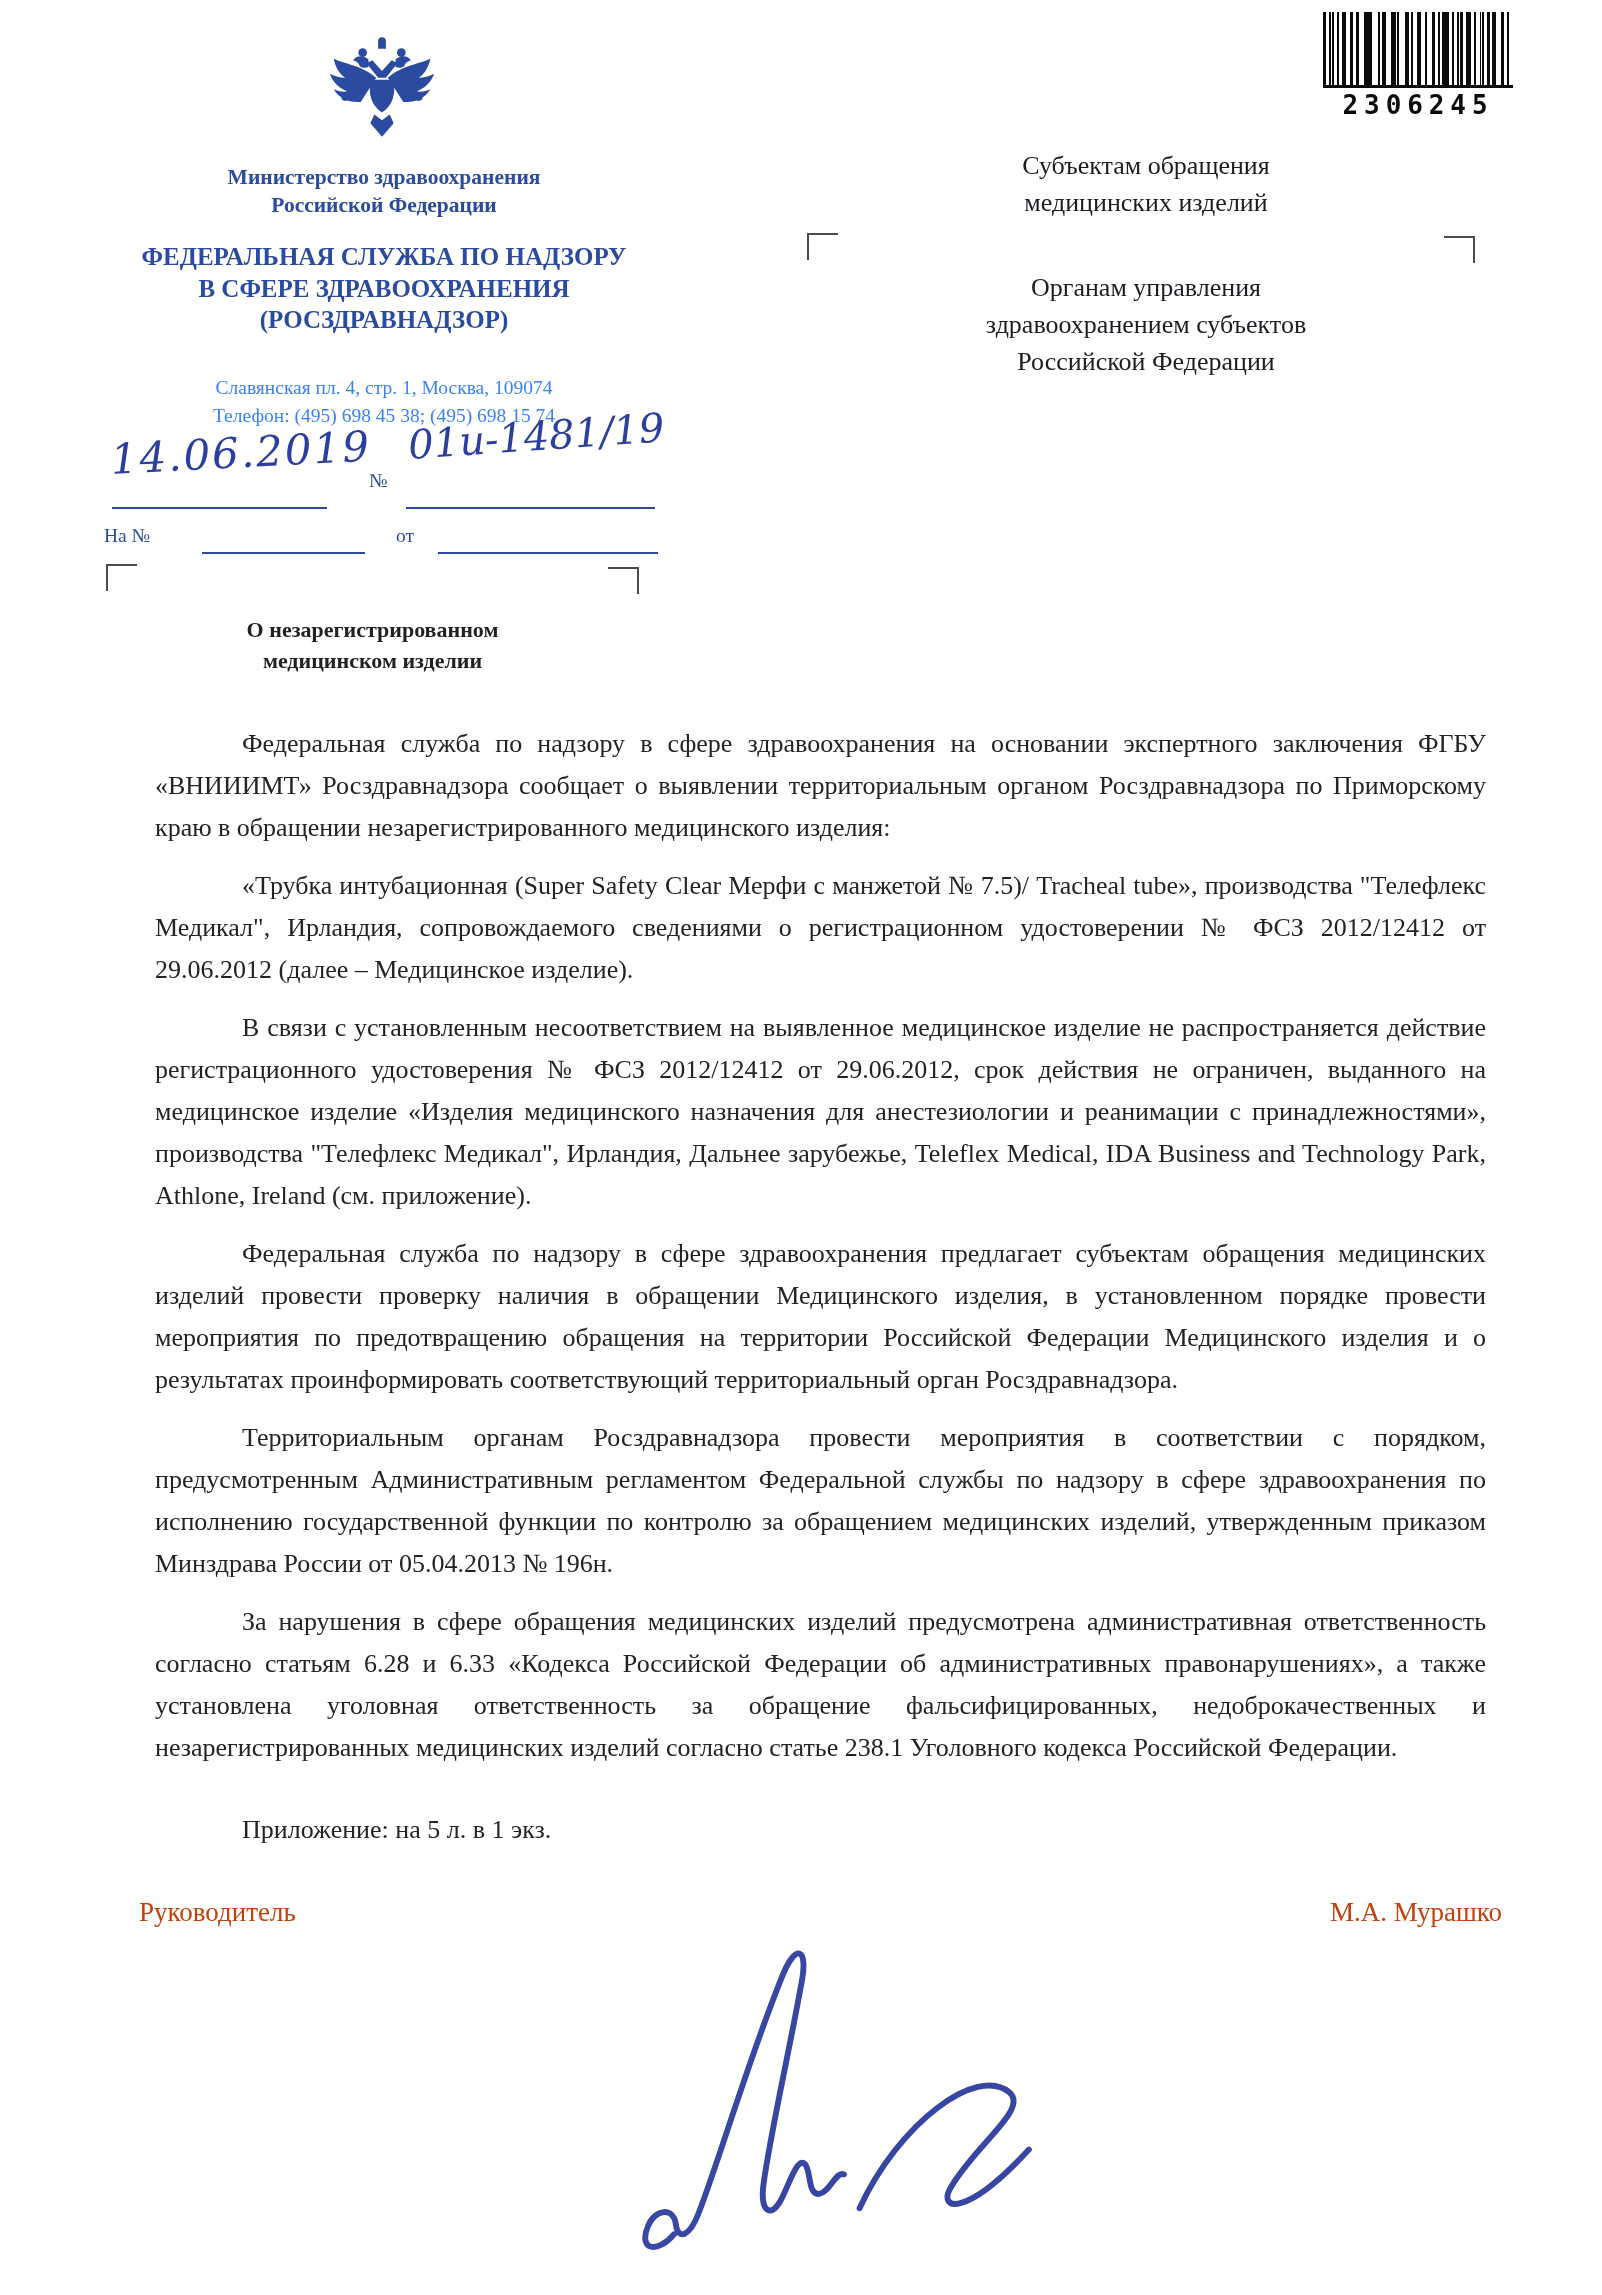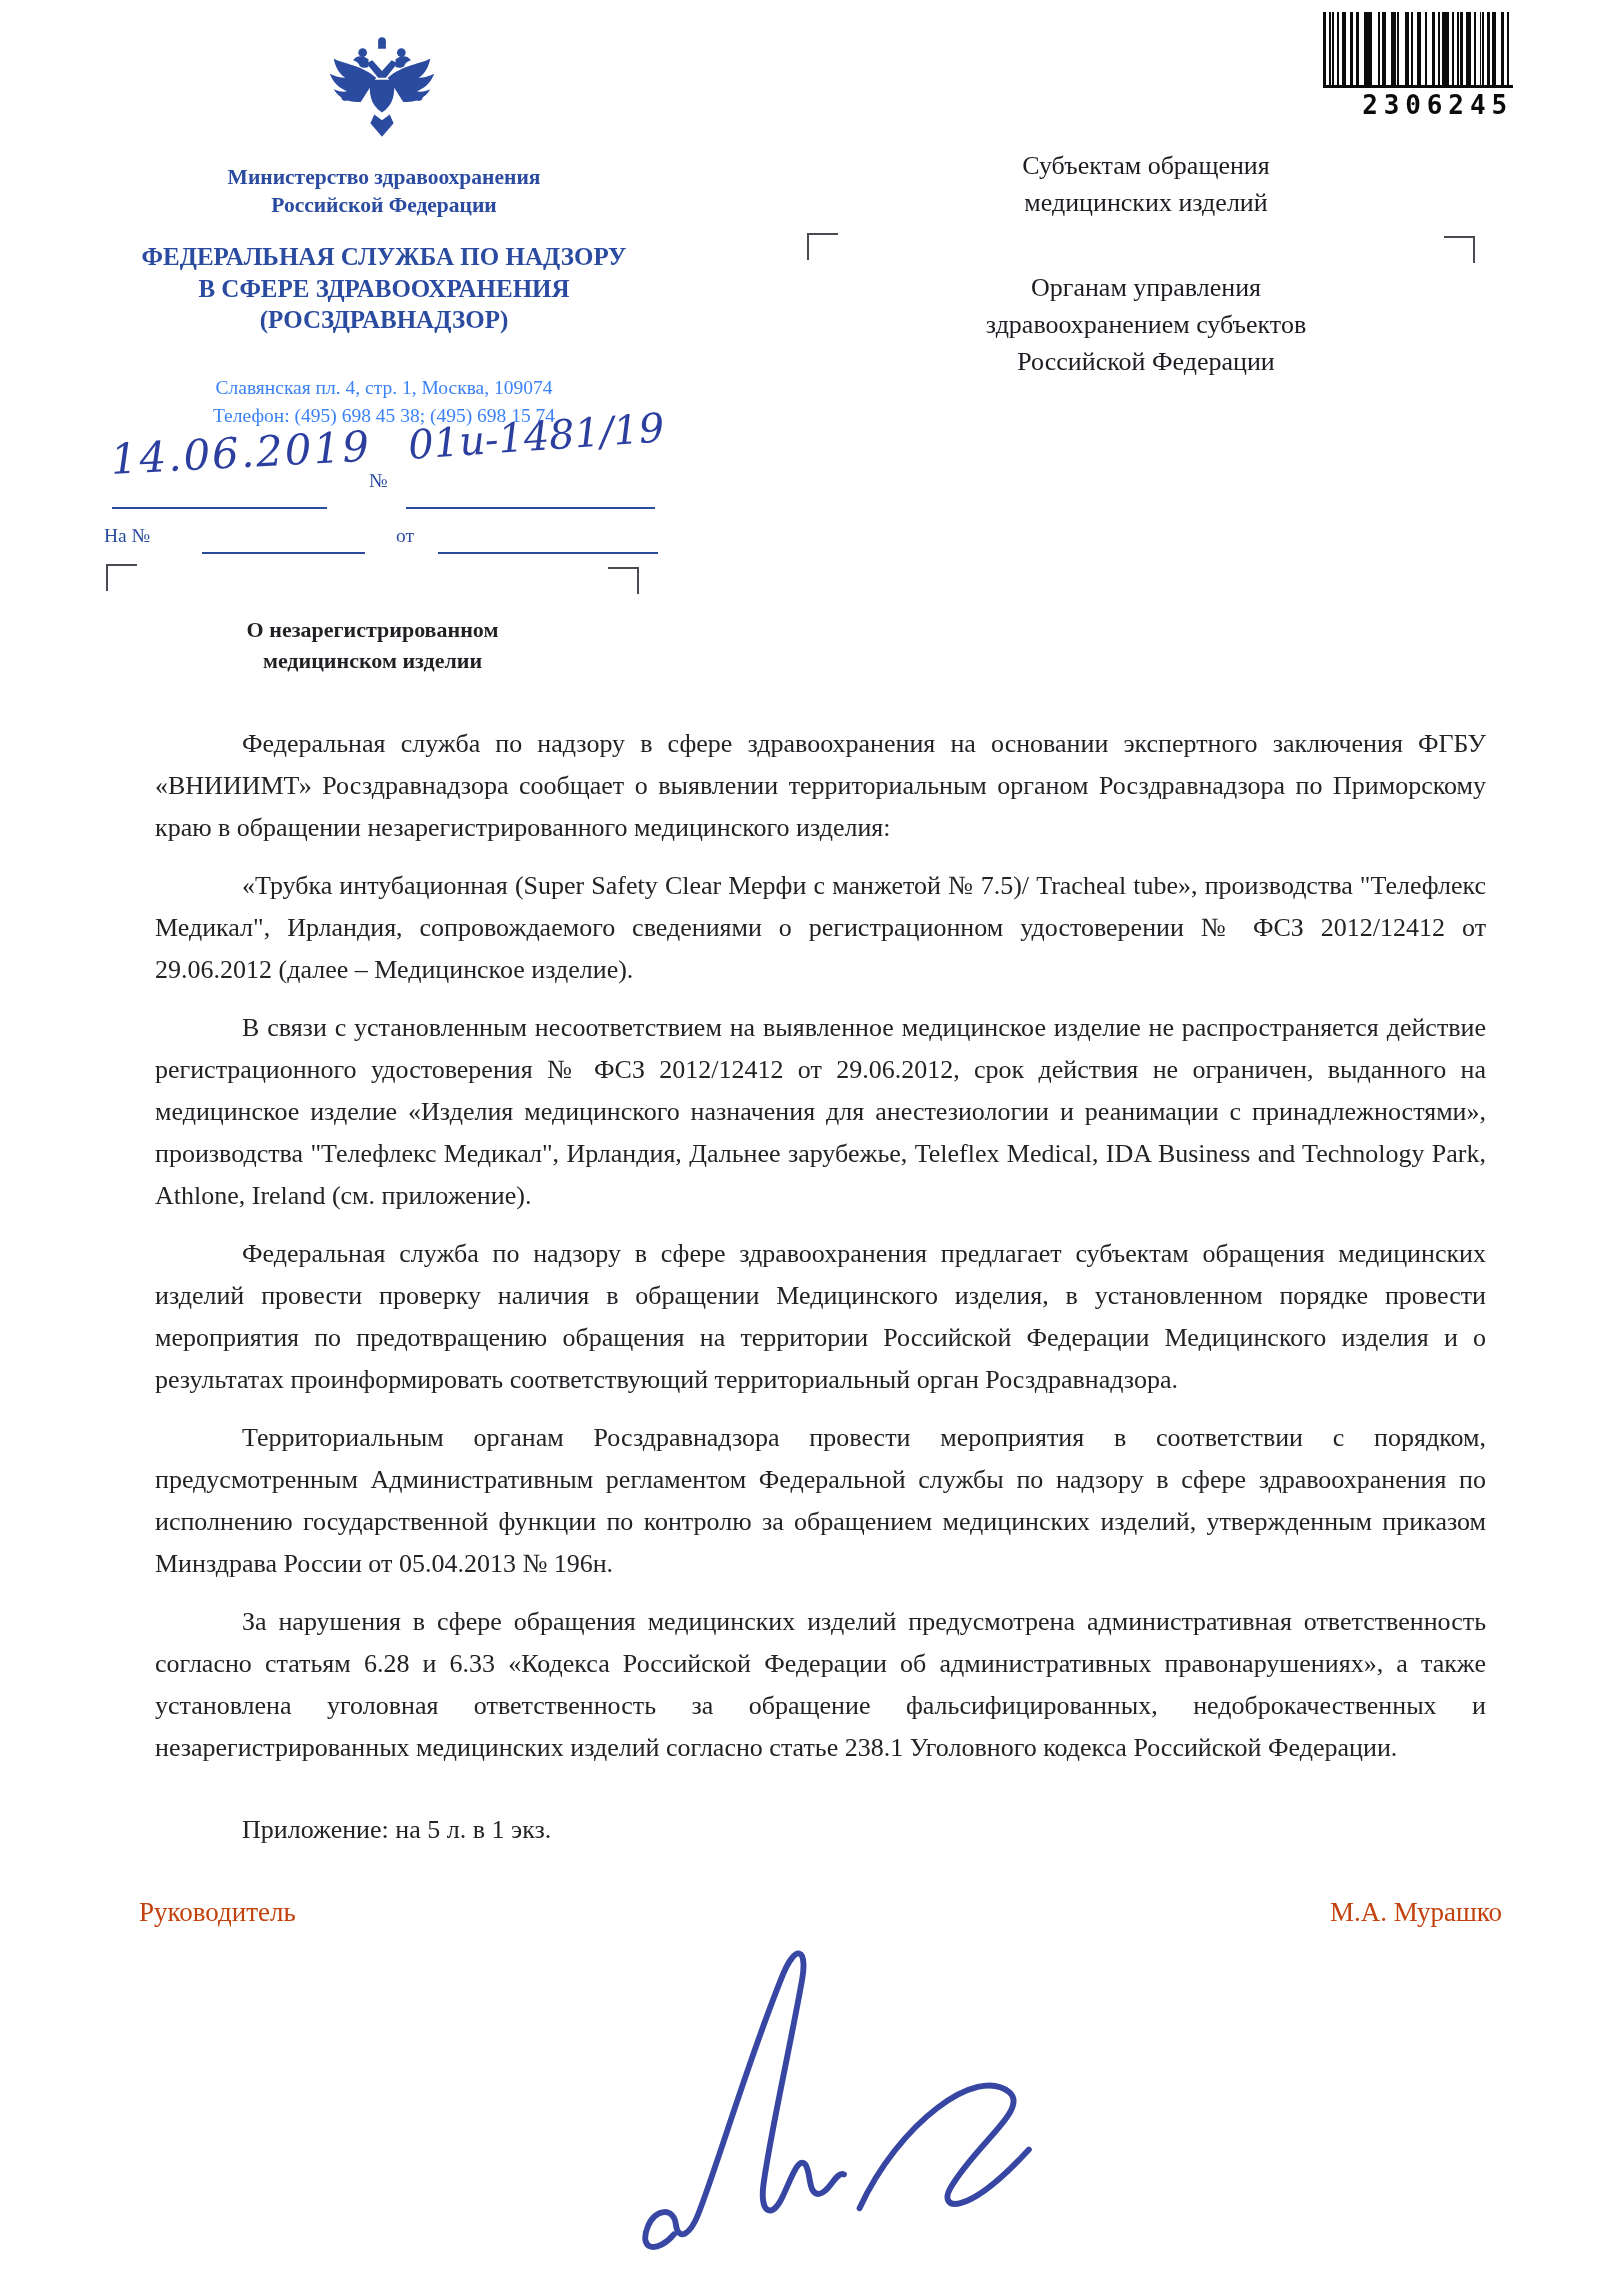--- a/index.html
+++ b/index.html
@@ -19,21 +19,21 @@
   .barcode-bars{
     height:73px;background:#fff;
     background-image:
       repeating-linear-gradient(90deg,#0b0b0b 0 2.6px,transparent 2.6px 5.9px,#0b0b0b 5.9px 7.8px,transparent 7.8px 13.7px),
       repeating-linear-gradient(90deg,transparent 0 9px,#0b0b0b 9px 11px,transparent 11px 19px,#0b0b0b 19px 23px,transparent 23px 25px);
   }
   .barcode-number{
     border-top:3.3px solid #0b0b0b;
     font-family:"DejaVu Sans Mono",monospace;
     font-weight:bold;font-size:26px;letter-spacing:5.9px;
-    text-align:right;color:#0b0b0b;padding-top:2px;
+    text-align:center;color:#0b0b0b;padding-top:2px;
   }
 
   
   .coat{position:absolute;top:35px;left:324px;width:116px;height:128px;}
   .lh-left{position:absolute;top:164px;left:91px;width:586px;text-align:center;color:#2b4ba0;}
   .lh-ministry{font-size:21.5px;font-weight:bold;line-height:1.28;}
   .lh-service{margin-top:22px;font-size:25px;font-weight:bold;line-height:1.26;}
   .lh-contact{margin-top:38px;font-size:19.5px;line-height:1.48;color:#3b82f6;}
 
   

